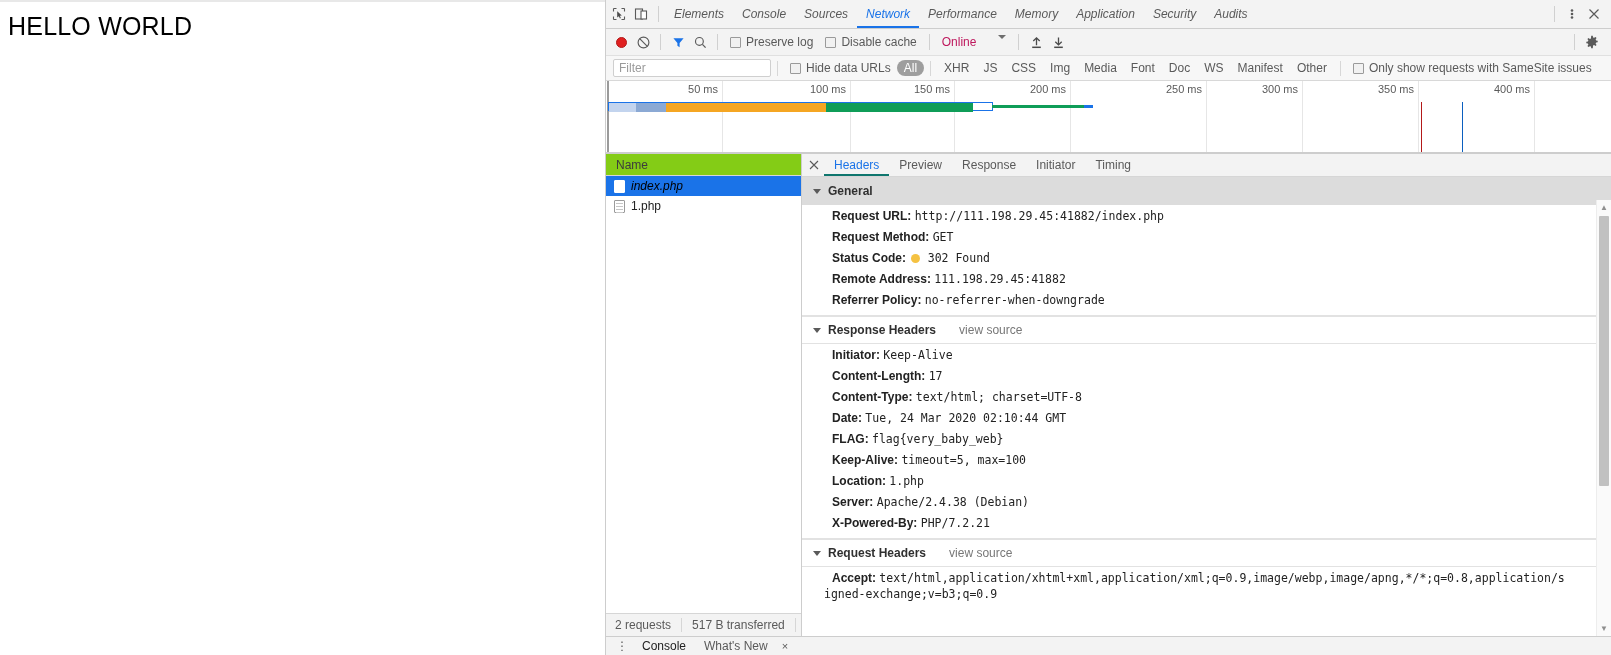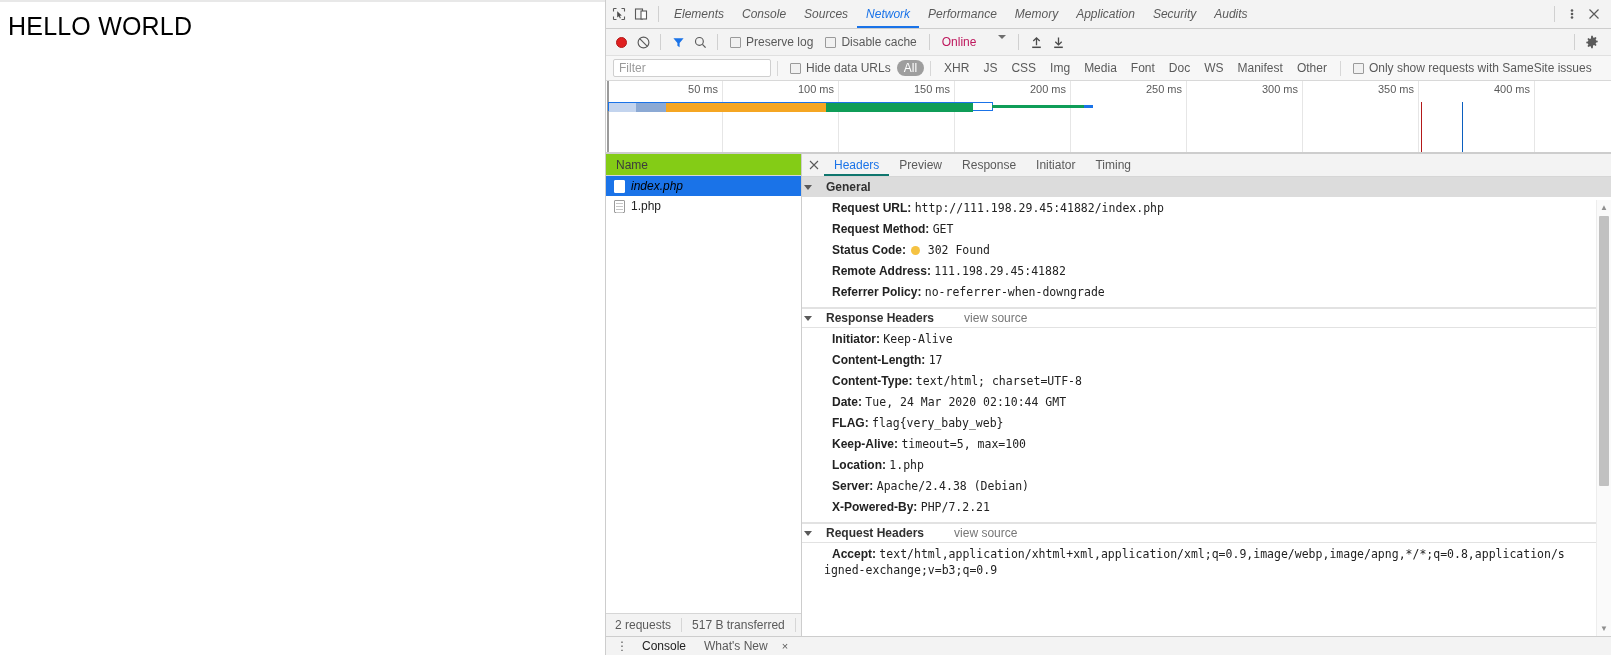--- a/index.html
+++ b/index.html
@@ -146,22 +146,22 @@
   }
   .close-x{width:20px;height:22px;display:flex;align-items:center;justify-content:center;
            color:#5a5a5a;font-size:13px;cursor:pointer;}
   .det-tab{
     padding:0 10px;height:22px;line-height:22px;font-size:12px;color:#5a5a5a;cursor:pointer;
     border-bottom:2px solid transparent;box-sizing:border-box;white-space:nowrap;
   }
   .det-tab.active{color:#1a73e8;border-bottom:2px solid #0f766e;}
   .det-scroll{flex:1;overflow:hidden;position:relative;}
   .sec-head{
-    background:#dcdcdc;height:20px;display:flex;align-items:center;gap:14px;
-    padding-left:2px;font-size:12px;font-weight:bold;color:#303030;box-sizing:border-box;
+    background:#dcdcdc;height:28px;display:flex;align-items:center;gap:7px;
+    padding-left:11px;font-size:12px;font-weight:bold;color:#303030;box-sizing:border-box;
   }
   .sec-head.plain{background:#fff;border-top:1px solid #e2e2e2;border-bottom:1px solid #e2e2e2;}
   .tri{width:0;height:0;border-left:4px solid transparent;border-right:4px solid transparent;
        border-top:5px solid #5a5a5a;margin-top:1px;}
   .viewsrc{font-weight:normal;color:#777;margin-left:16px;cursor:pointer;}
   .kv{
     padding:2.5px 0 2.5px 22px;font-size:12px;line-height:16px;color:#222;
     word-break:break-all;
   }
   .kv b{font-weight:bold;color:#222;font-family:"Liberation Sans",sans-serif;margin-left:8px;}
@@ -329,30 +329,30 @@
         <span class="cbx"></span>
         <span>Only show requests with SameSite issues</span>
       </div>
     </div>
 
     <div class="overview">
       <div class="ov-left-edge"></div>
       <div class="ov-tick" style="left:0;width:116px">
           <span>50 ms</span>
         </div>
-      <div class="ov-tick" style="left:116px;width:116px">
+      <div class="ov-tick" style="left:128px;width:116px">
           <span>100 ms</span>
         </div>
       <div class="ov-tick" style="left:232px;width:116px">
           <span>150 ms</span>
         </div>
       <div class="ov-tick" style="left:348px;width:116px">
           <span>200 ms</span>
         </div>
-      <div class="ov-tick" style="left:464px;width:116px">
+      <div class="ov-tick" style="left:484px;width:116px">
           <span>250 ms</span>
         </div>
       <div class="ov-tick" style="left:580px;width:116px">
           <span>300 ms</span>
         </div>
       <div class="ov-tick" style="left:696px;width:116px">
           <span>350 ms</span>
         </div>
       <div class="ov-tick" style="left:812px;width:116px">
           <span>400 ms</span>

